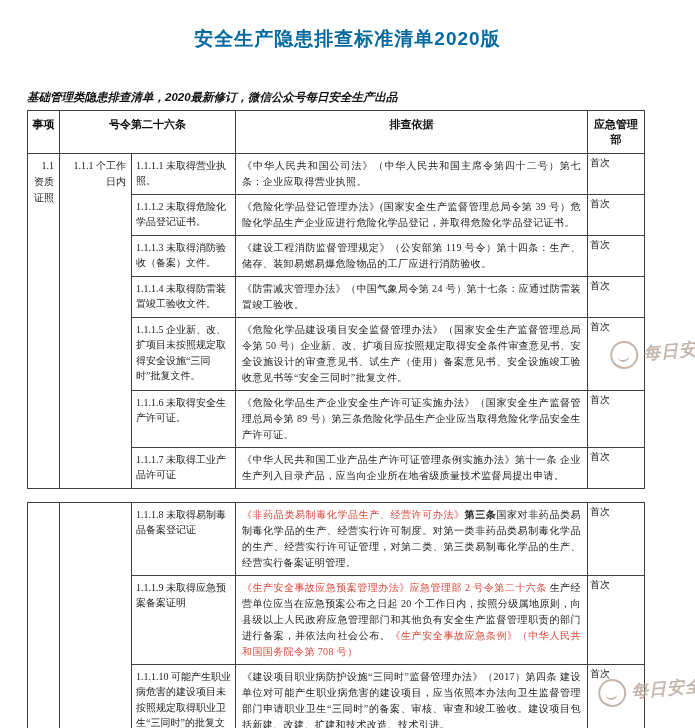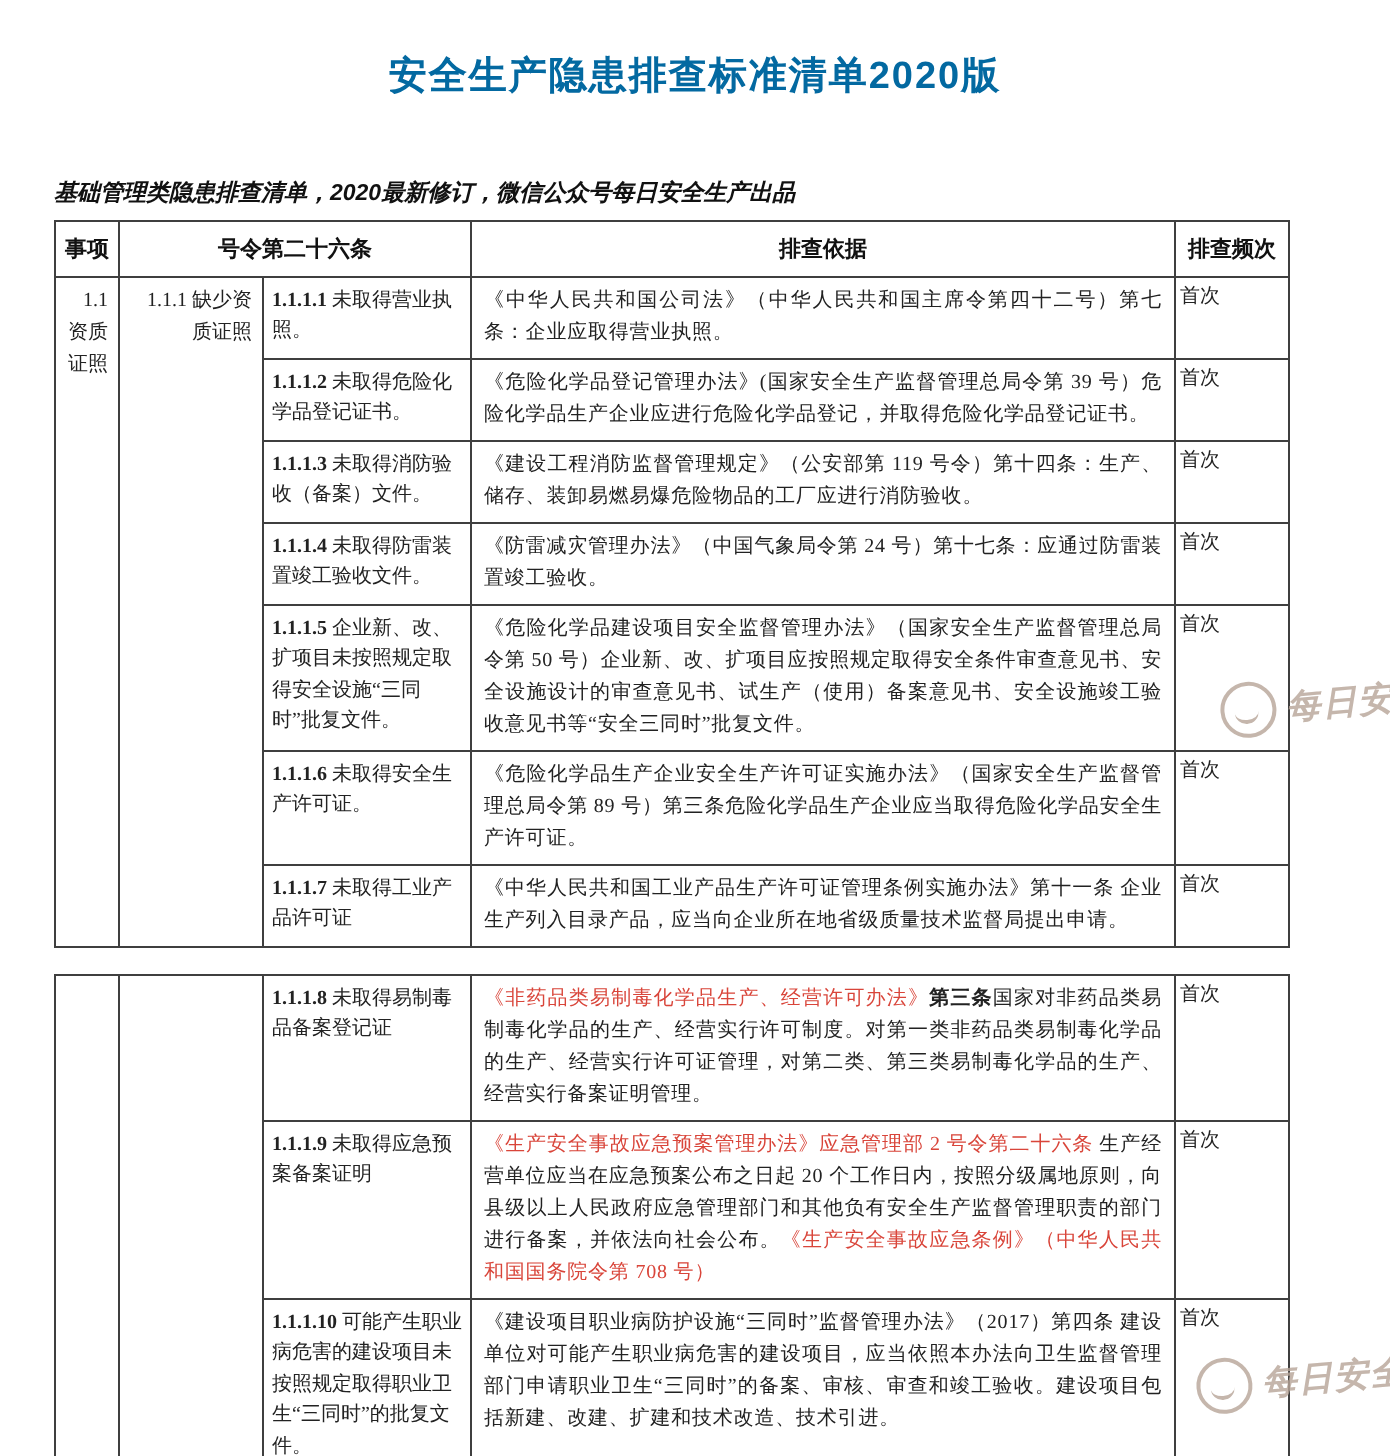--- a/index.html
+++ b/index.html
@@ -35,21 +35,21 @@
   td.c-content{
     font-size:10px;line-height:1.55;padding:4px 4px;color:#222;
   }
   td.c-basis{
     font-size:10px;line-height:1.6;padding:4px 6px;color:#222;letter-spacing:0.4px;
     text-align:justify;
   }
   td.c-freq{
     vertical-align:middle;font-size:10px;color:#222;padding:2px;
   }
-  .row-no{font-weight:bold;font-family:"Liberation Serif","DejaVu Serif",serif;}
+  .row-no{font-weight:normal;font-family:"Liberation Serif","DejaVu Serif",serif;}
   .seg-red{color:#d9453a;}
   .seg-bold{font-weight:bold;}
   .watermark{
     position:absolute;display:flex;align-items:center;gap:5px;
     color:#b7a598;opacity:0.8;transform:rotate(-5deg);
     font-style:italic;font-weight:bold;font-size:17px;white-space:nowrap;
     pointer-events:none;letter-spacing:1px;
   }
   .wm-1{top:336px;left:610px;}
   .wm-2{top:674px;left:598px;}
@@ -75,27 +75,27 @@
         <col style="width: 72px;">
         <col style="width: 104px;">
         <col style="width: 352px;">
         <col style="width: 57px;">
       </colgroup>
       <thead>
         <tr>
           <th colspan="1">事项</th>
           <th colspan="2">号令第二十六条</th>
           <th colspan="1">排查依据</th>
-          <th colspan="1">排查频次</th>
+          <th colspan="1">应急管理部</th>
         </tr>
       </thead>
       <tbody>
         <tr>
           <td class="c-item" rowspan="7">1.1 资质证照</td>
-          <td class="c-sub" rowspan="7">1.1.1 缺少资质证照</td>
+          <td class="c-sub" rowspan="7">1.1.1 个工作日内</td>
           <td class="c-content"><span class="row-no">1.1.1.1 </span>未取得营业执照。</td>
           <td class="c-basis"><span>《中华人民共和国公司法》（中华人民共和国主席令第四十二号）第七条：企业应取得营业执照。</span></td>
           <td class="c-freq">首次</td>
         </tr>
         <tr>
           <td class="c-content"><span class="row-no">1.1.1.2 </span>未取得危险化学品登记证书。</td>
           <td class="c-basis"><span>《危险化学品登记管理办法》(国家安全生产监督管理总局令第 39 号）危险化学品生产企业应进行危险化学品登记，并取得危险化学品登记证书。</span></td>
           <td class="c-freq">首次</td>
         </tr>
         <tr>

